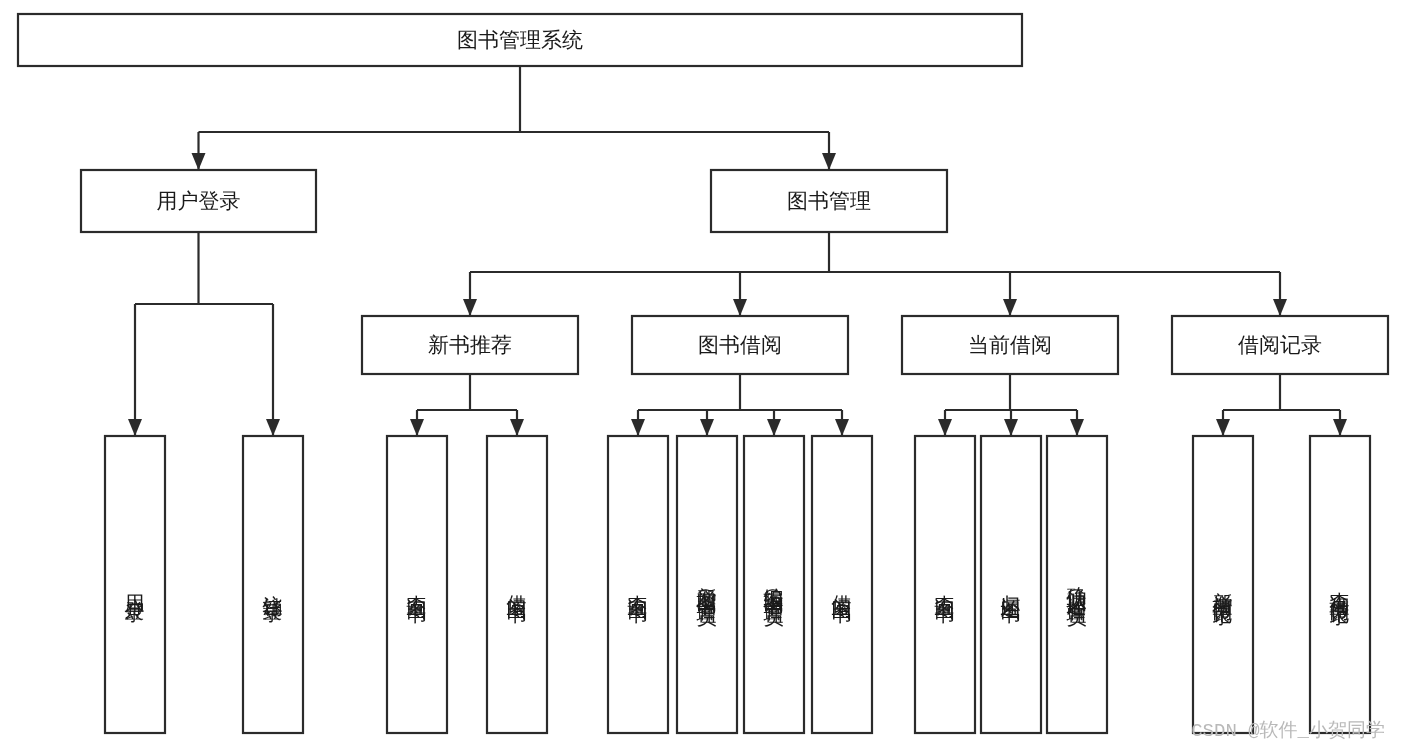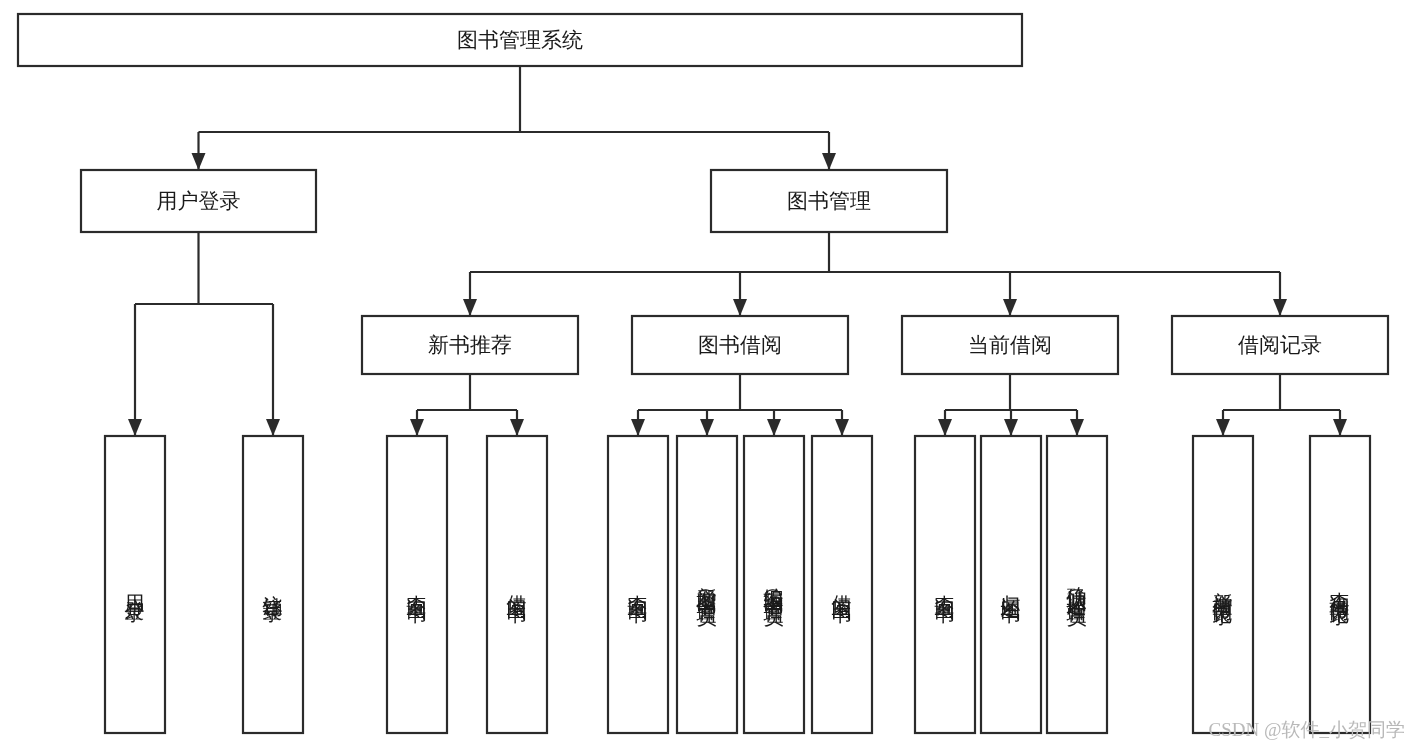--- a/index.html
+++ b/index.html
@@ -61,23 +61,23 @@
     letter-spacing: 3px;
     color: #1a1a1a;
     white-space: nowrap;
     display: flex;
     align-items: center;
     justify-content: center;
     pointer-events: none;
   }
   .watermark {
     position: absolute;
-    right: 0;
+    right: 20px;
     bottom: 4px;
-    font-family: Liberation Serif, serif;
+    font-family: Liberation Mono, monospace;
     font-size: 19px;
     color: #b9b9b9;
     white-space: nowrap;
     user-select: none;
   }
 </style>
 </head>
 <body>
 
 <div id="diagram-root">

